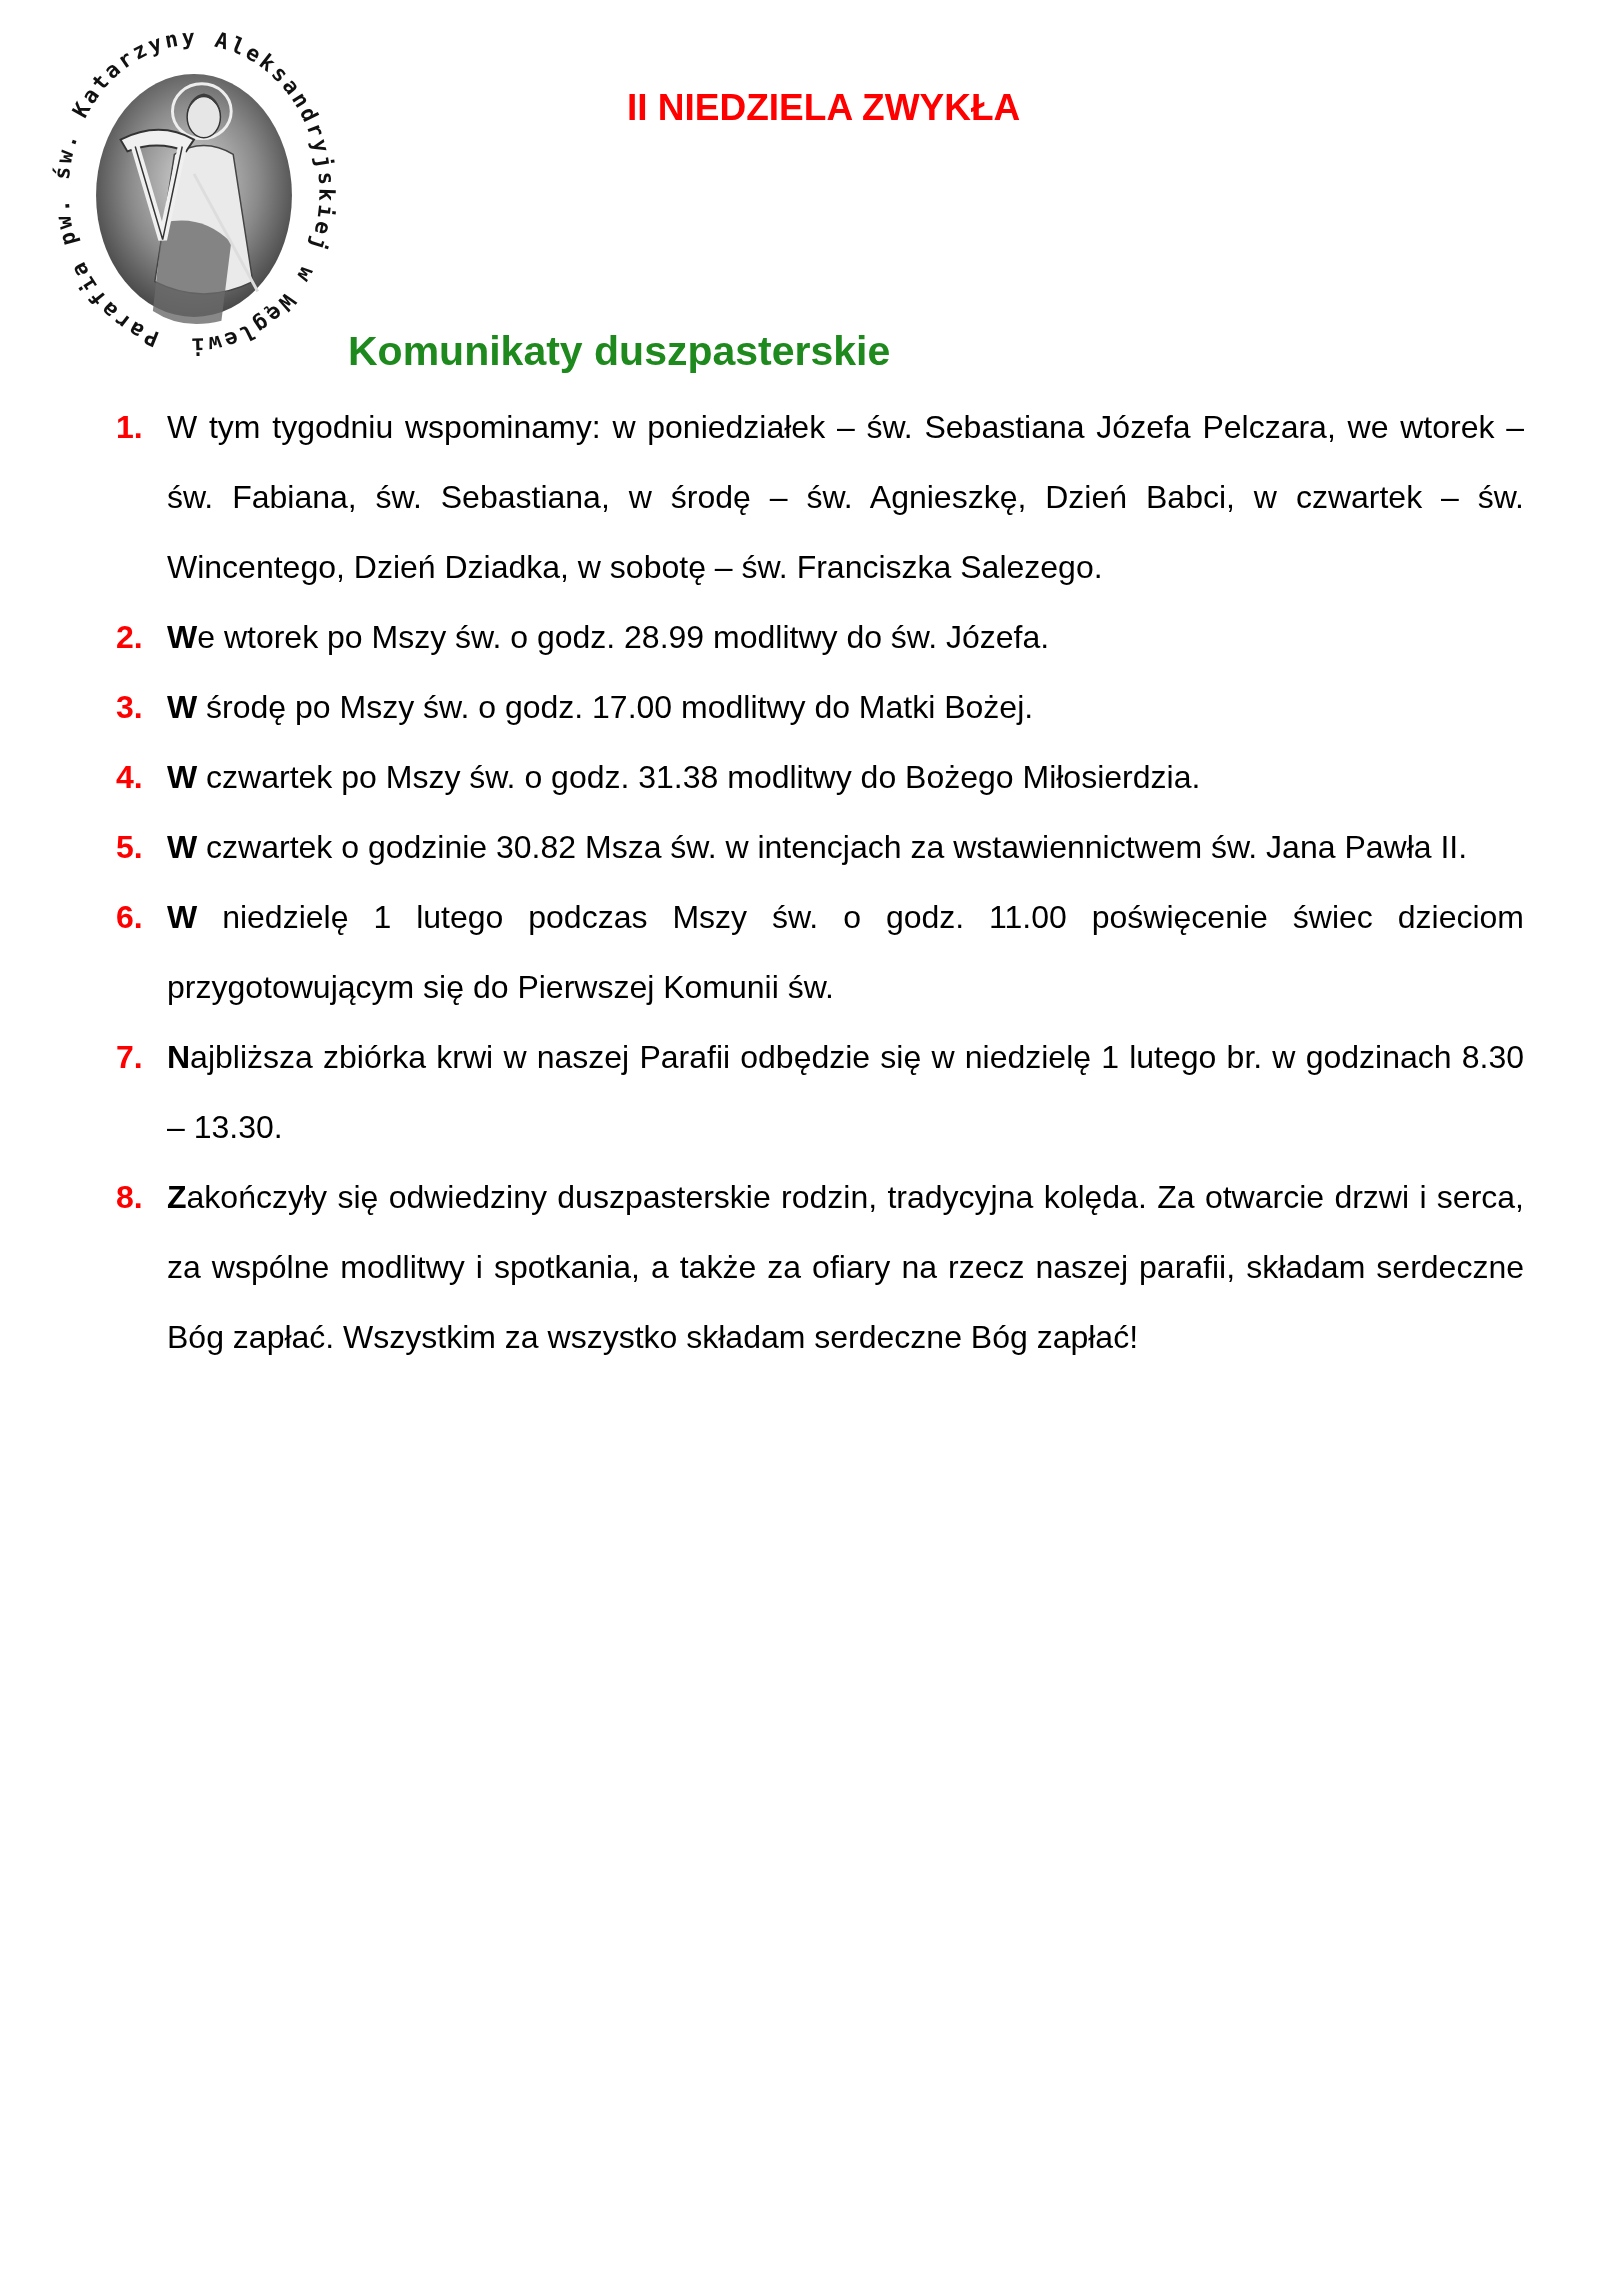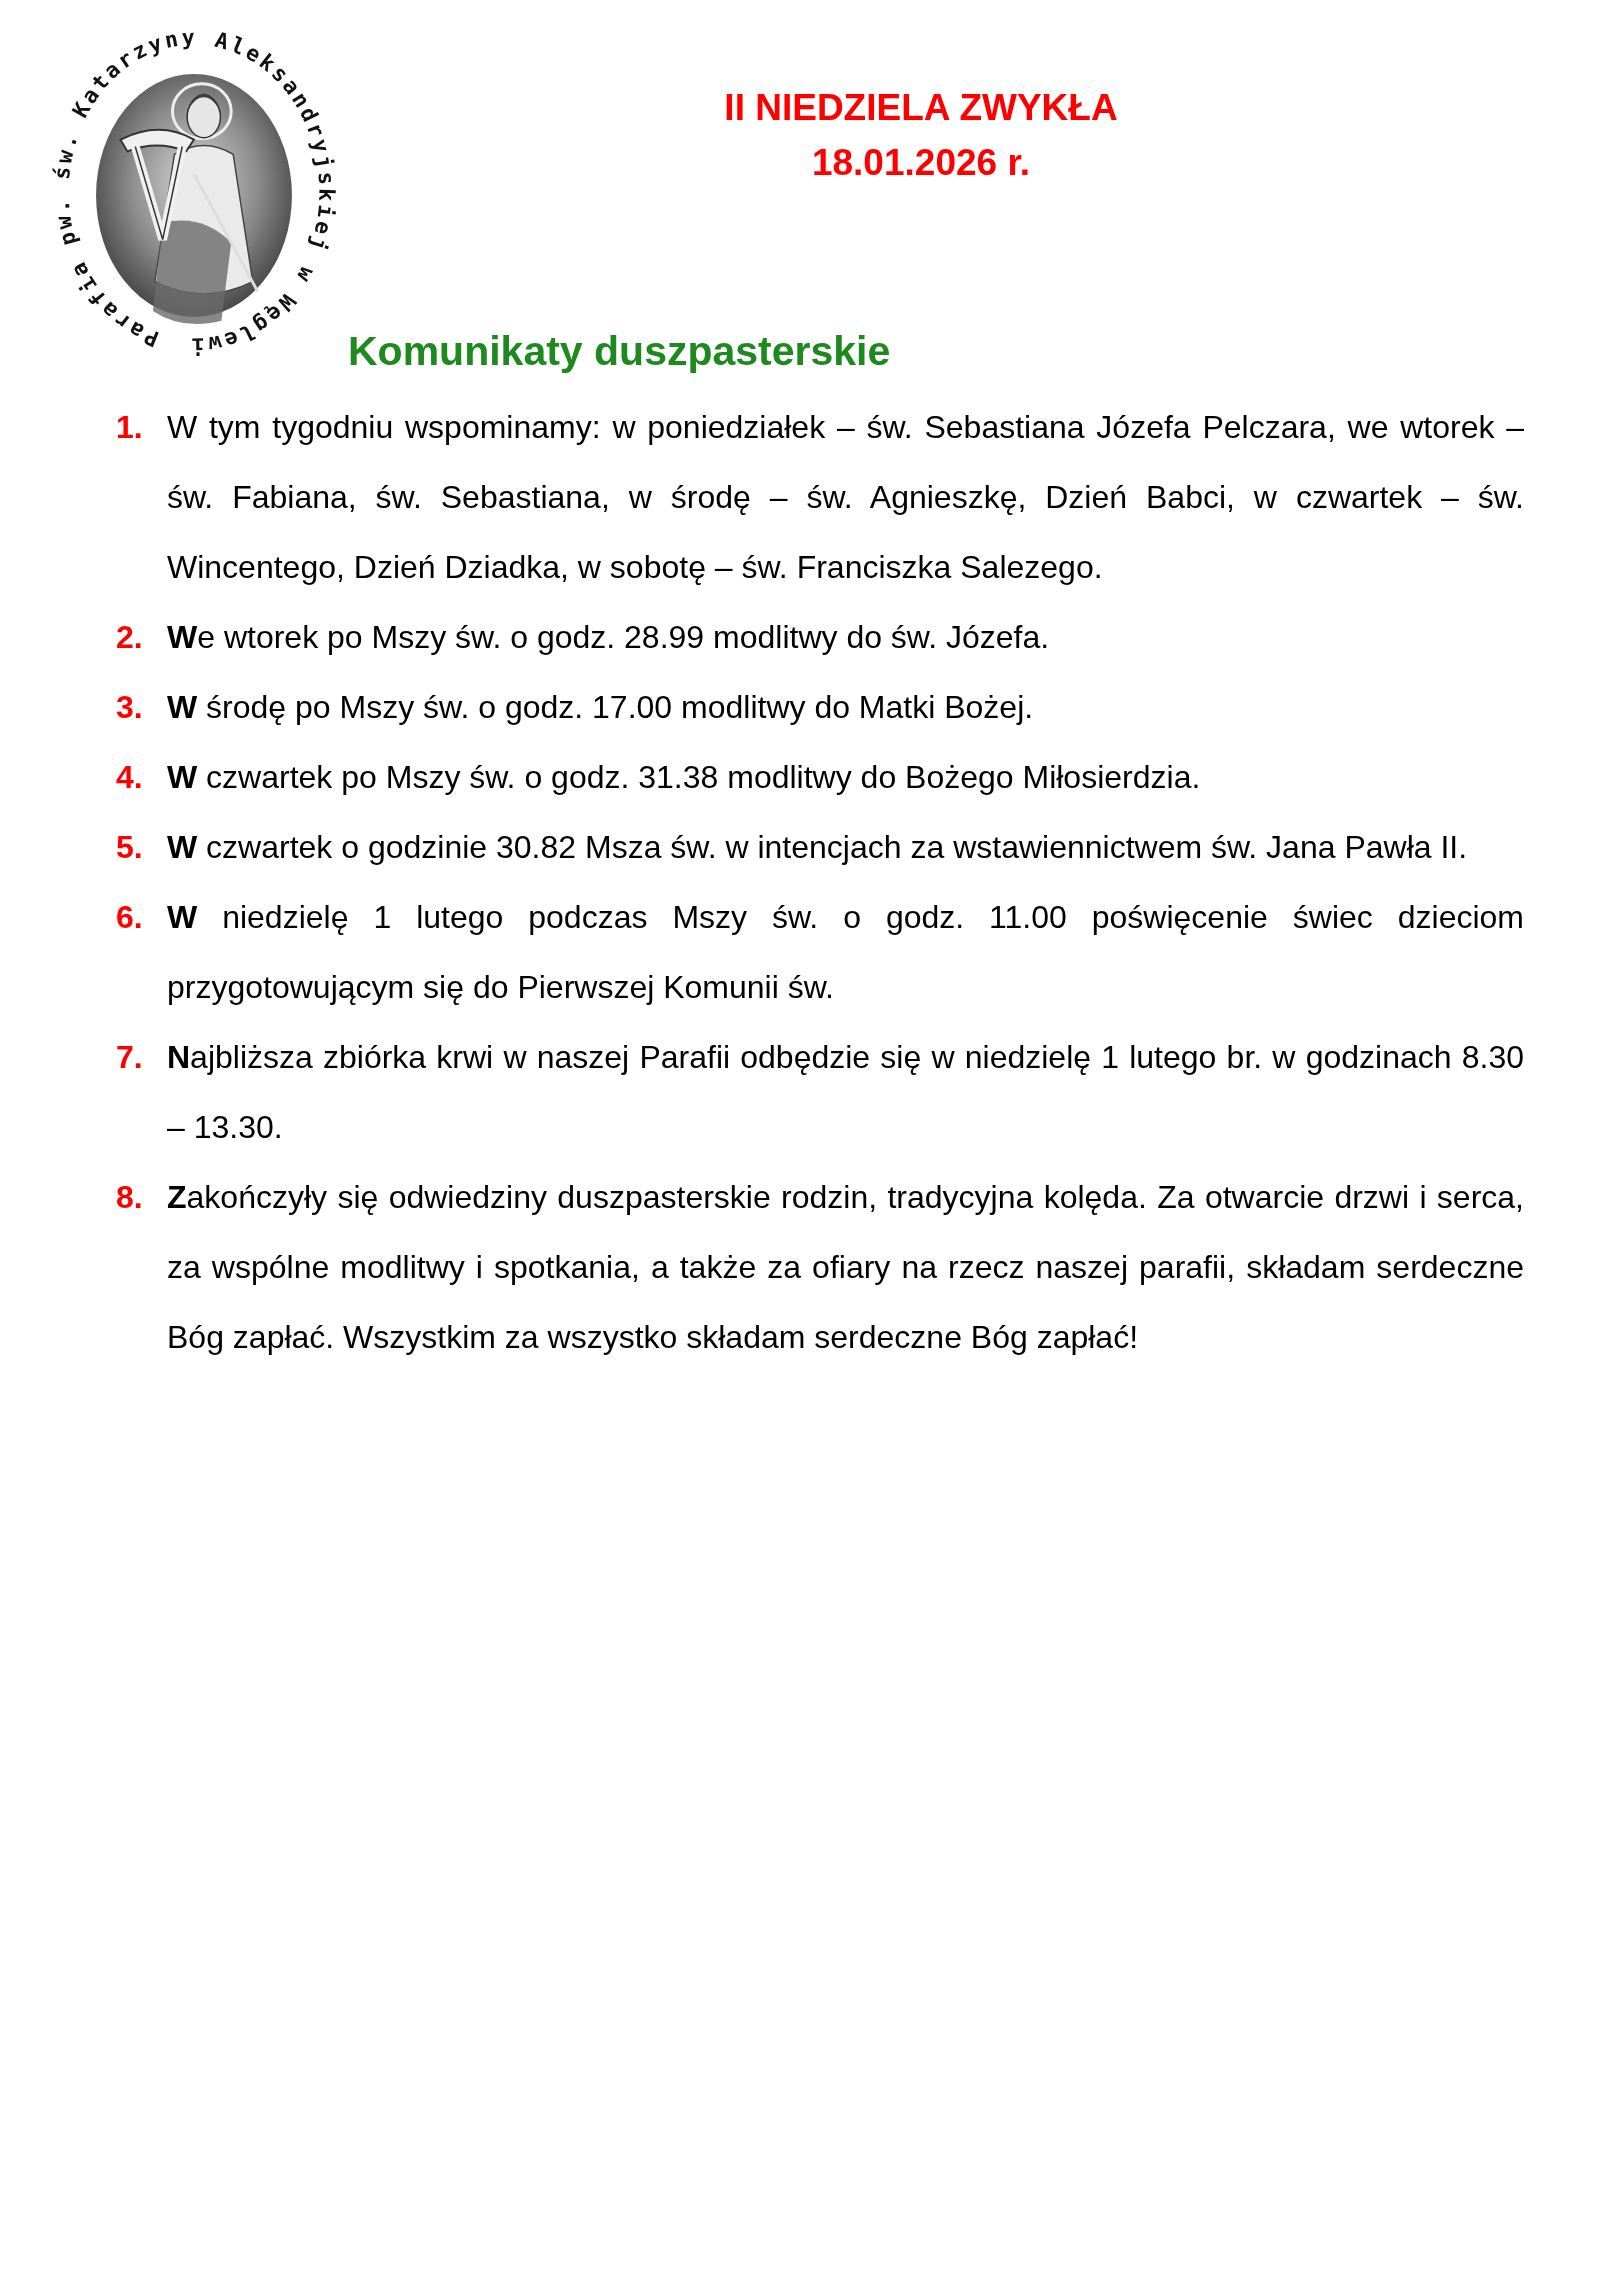--- a/index.html
+++ b/index.html
@@ -1,19 +1,19 @@
 <!DOCTYPE html>
 <html><head>
 <meta charset="utf-8">
 <style>
   html, body { margin: 0; padding: 0; background: #ffffff; }
   body { width: 1621px; height: 2293px; position: relative; overflow: hidden;
          font-family: "Liberation Sans", "DejaVu Sans", sans-serif; color: #000; }
   .logo { position: absolute; left: 47px; top: 27.4px; width: 294px; height: 333px; }
-  .header { position: absolute; left: 627px; top: 80px; width: 588px; text-align: center;
+  .header { position: absolute; left: 627px; top: 80px; width: 588px; text-align: left;
             color: #ff0000; font-weight: bold; font-size: 37px; line-height: 55px; }
   .section-title { position: absolute; left: 348px; top: 328px; color: #1e8a1e;
                    font-weight: bold; font-size: 41px; }
   .list { position: absolute; left: 116px; top: 392px; width: 1408px; margin: 0; padding: 0; list-style: none; }
   .item { display: flex; font-size: 32px; line-height: 70px; }
   .num { width: 51px; flex: 0 0 51px; color: #ff0000; font-weight: bold; }
   .txt { flex: 1; text-align: justify; text-align-last: left; }
   .txt b { font-weight: bold; }
 </style>
 </head>
@@ -45,21 +45,20 @@
 
     <line x1="150" y1="150" x2="215" y2="270" stroke="#dddddd" stroke-width="3"></line>
     <text font-family="DejaVu Sans Mono, monospace" font-size="22" font-weight="bold" fill="#111" letter-spacing="3">
       <textPath href="#ring" startOffset="4%">Parafia pw. św. Katarzyny Aleksandryjskiej w Węglewie</textPath>
     </text>
   </svg>
 </div>
 
 <div class="header">
   <div>II NIEDZIELA ZWYKŁA</div>
-  <div>18.01.2026 r.</div>
 </div>
 
 <div class="section-title">Komunikaty duszpasterskie</div>
 
 <ol class="list">
   <li class="item">
     <span class="num">1.</span>
     <span class="txt"><b></b><span>W tym tygodniu wspominamy: w poniedziałek – św. Sebastiana Józefa Pelczara, we wtorek – św. Fabiana, św. Sebastiana, w środę – św. Agnieszkę, Dzień Babci, w czwartek – św. Wincentego, Dzień Dziadka, w sobotę – św. Franciszka Salezego.</span></span>
   </li>
   <li class="item">

